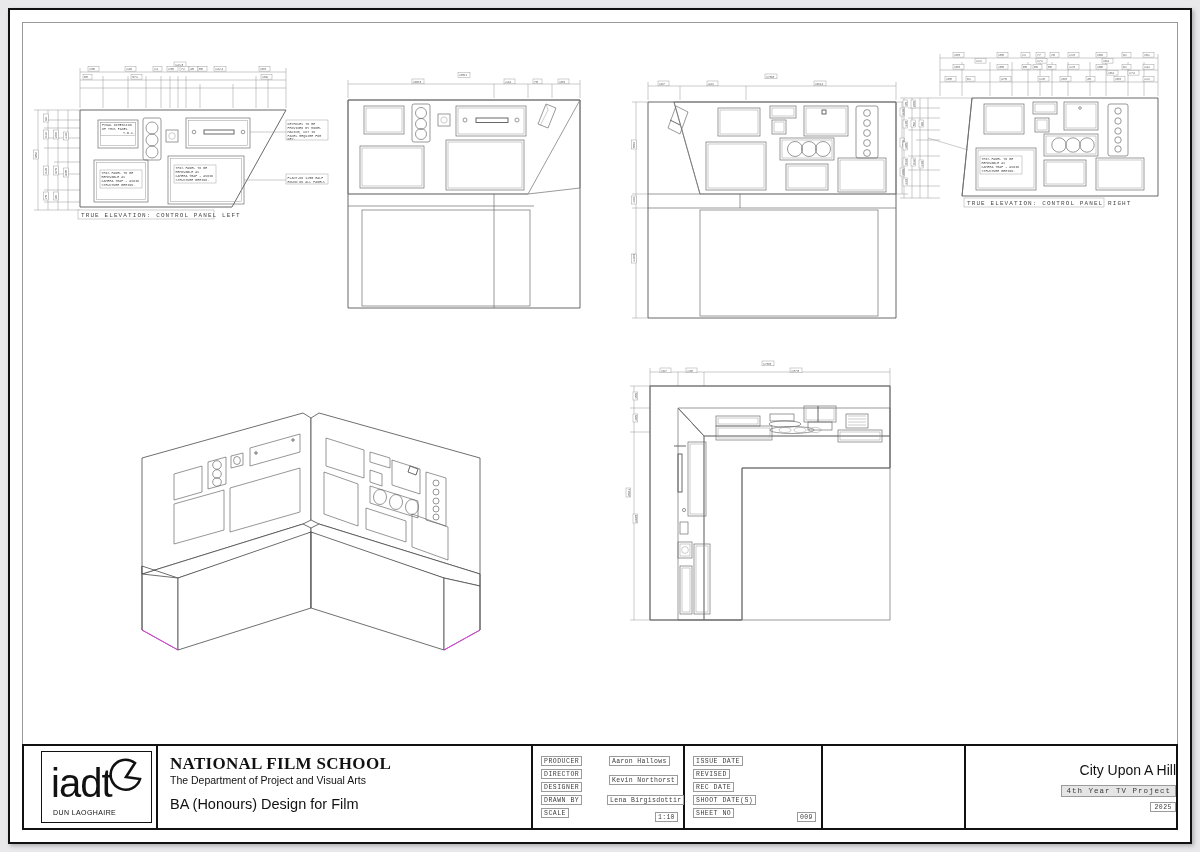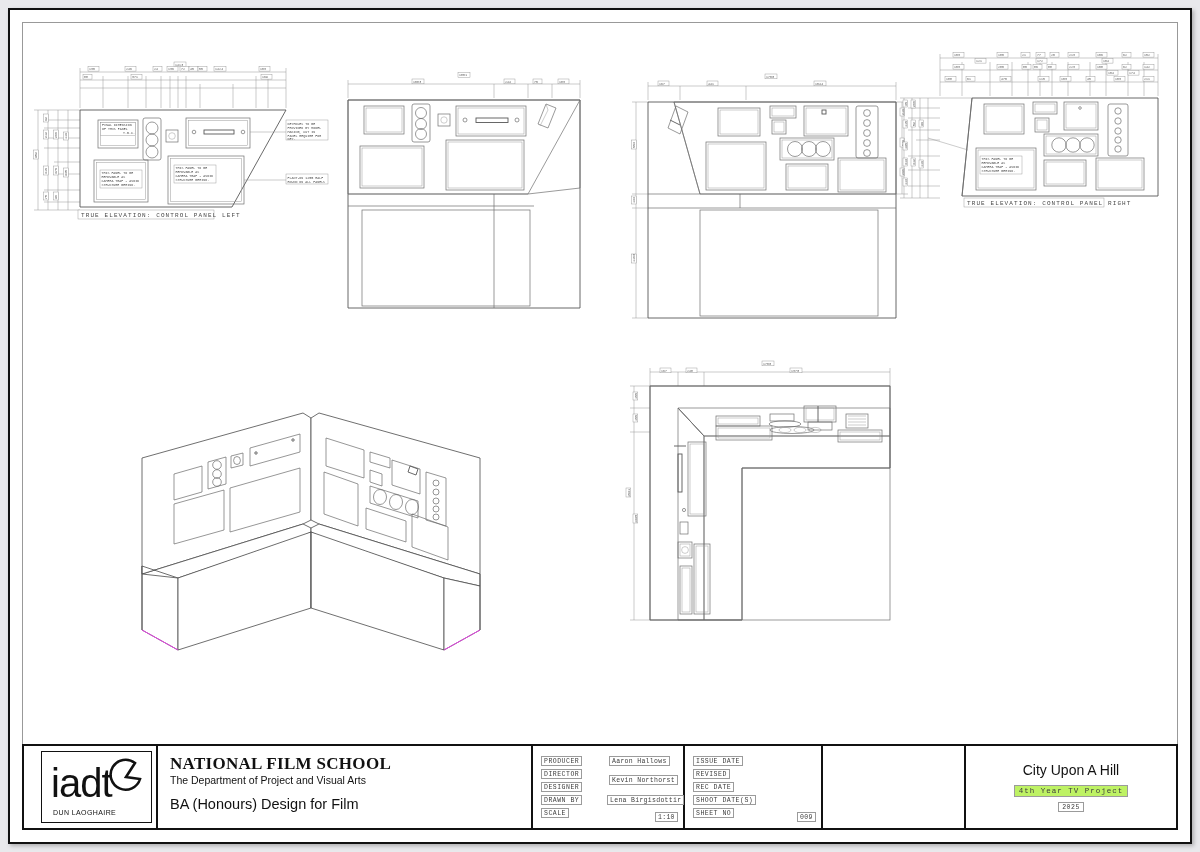--- a/index.html
+++ b/index.html
@@ -35,28 +35,28 @@
       font-family:"Liberation Sans",sans-serif;}
   .logo-arc{position:absolute;right:8px;top:8px;width:34px;height:34px;}
   .school-cell{flex:0 0 375px;padding:8px 0 16px 12px;}
   .school-cell h1{margin:0;font-family:"Liberation Serif",serif;font-size:17px;font-weight:700;
       letter-spacing:.3px;color:#111;line-height:19px;}
   .school-cell p{margin:0;font-size:10.5px;color:#111;line-height:14px;font-family:"Liberation Sans",sans-serif;}
   .school-cell .degree{font-size:14.5px;margin-top:10px;color:#111;}
   .crew-cell{flex:0 0 152px;position:relative;}
   .dates-cell{flex:0 0 138px;position:relative;}
   .spacer-cell{flex:1 1 auto;}
-  .proj-cell{flex:0 0 210px;display:flex;flex-direction:column;align-items:center;justify-content:center;}
+  .proj-cell{flex:0 0 210px;display:flex;flex-direction:column;align-items:flex-end;justify-content:center;}
   .proj-title{font-size:14px;color:#111;font-family:"Liberation Sans",sans-serif;margin-bottom:7px;}
   .field{position:absolute;font-family:"Liberation Mono",monospace;font-size:6.5px;color:#3d3d3d;
       border:.5px solid #9b9b9b;padding:.5px 2px;white-space:nowrap;letter-spacing:.5px;background:#fff;}
   .val{position:absolute;font-family:"Liberation Mono",monospace;font-size:6.5px;color:#3d3d3d;
       border:.5px solid #9b9b9b;padding:.5px 2px;white-space:nowrap;letter-spacing:.3px;background:#fff;}
   .pfield{font-family:"Liberation Mono",monospace;font-size:7.5px;color:#3d3d3d;border:.5px solid #9b9b9b;
-      padding:1px 4px;letter-spacing:1px;background:#bef264;}
+      padding:1px 4px;letter-spacing:1px;background:#e5e5e5;}
   .pyear{font-family:"Liberation Mono",monospace;font-size:6.5px;color:#3d3d3d;border:.5px solid #9b9b9b;
       padding:.5px 3px;margin-top:5px;letter-spacing:.5px;background:#fff;}
 </style>
 </head>
 <body>
 
 <div class="sheet">
   <div class="inner-border"></div>
 
   <div class="view" style="left:18px;top:52px;width:300px;height:165px;">

